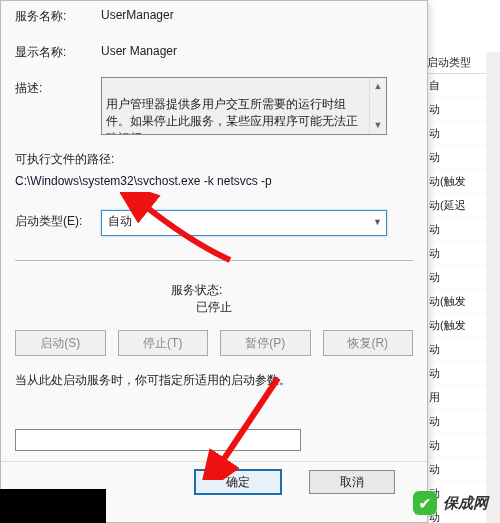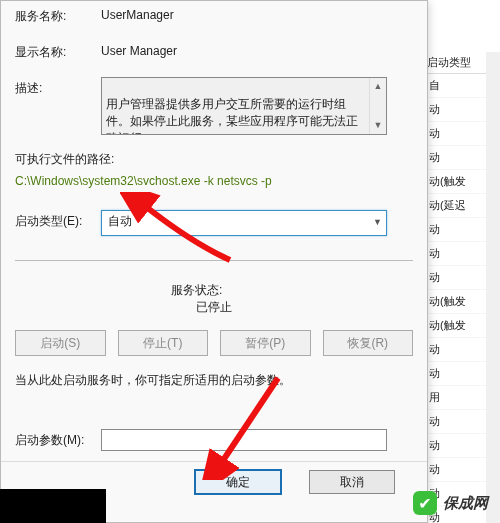--- a/index.html
+++ b/index.html
@@ -13,21 +13,21 @@
   .val-static { padding-top: 3px; }
 
   .desc-box { width: 286px; height: 58px; border: 1px solid #888; background: #f0f0f0; padding: 18px 4px; line-height: 1.4; position: relative; overflow: hidden; }
   .desc-box .scroll-track { position: absolute; right:0; top:0; bottom:0; width:17px; background:#f0f0f0; border-left:1px solid #ddd; }
   .desc-box .scroll-arrow { position:absolute; left:0; right:0; height:17px; background:#f0f0f0; display:flex; align-items:center; justify-content:center; color:#666; font-size:9px; }
   .desc-box .scroll-arrow.up { top:0; }
   .desc-box .scroll-arrow.down { bottom:0; }
 
   .path-row { margin-top: 7px; }
   .path-row .lbl-line { margin-bottom: 4px; }
-  .path-row .path-val { padding: 2px 2px 0 0; color:#4d7c0f; }
+  .path-row .path-val { padding: 2px 2px 0 0; color:#0f172a; }
 
   .combo { display: flex; align-items:center; width: 286px; height: 26px; border: 1px solid #7aa; background: #fff; padding: 0 20px 3px 6px; position: relative; }
   .combo .chev { position:absolute; right:4px; top:6px; font-size:9px; color:#555; }
   .combo.selected { border: 1px solid #3a8fca; box-shadow: 0 0 2px rgba(58,143,202,0.5); }
 
   .hr { border: none; border-top: 1px solid #bbb; margin: 24px 0 18px 0; }
 
   .state-row { display:flex; align-items:center; margin-bottom: 14px; flex-direction: column; }
 
   .btn-row { display:flex; gap: 12px; margin-bottom: 14px; }
@@ -137,21 +137,20 @@
     <div class="btn-row">
       <div class="btn disabled">启动(S)</div>
       <div class="btn disabled">停止(T)</div>
       <div class="btn disabled">暂停(P)</div>
       <div class="btn disabled">恢复(R)</div>
     </div>
 
     <div class="tip">当从此处启动服务时，你可指定所适用的启动参数。</div>
 
     <div class="row">
-      <div class="lbl">启动参数(M):</div>
       <input class="input-plain" value="" style="">
     </div>
 
   </div>
 
   <div class="sep-line"></div>
 
   <div class="dlg-btn-row">
     <div class="dlg-btn focus">确定</div>
     <div class="dlg-btn">取消</div>

